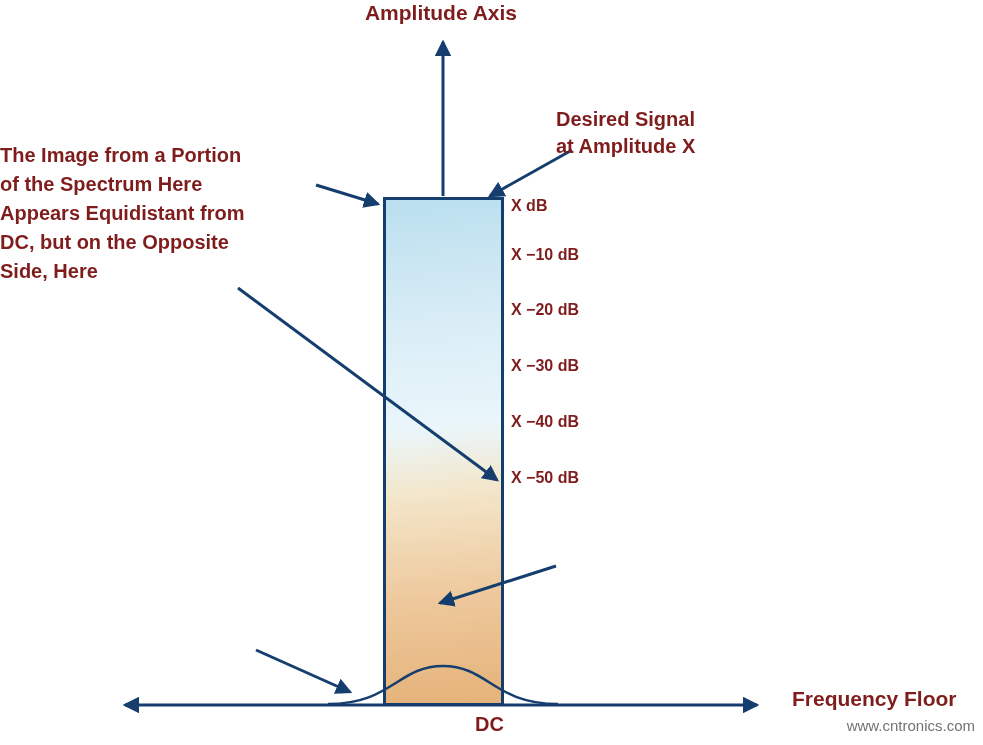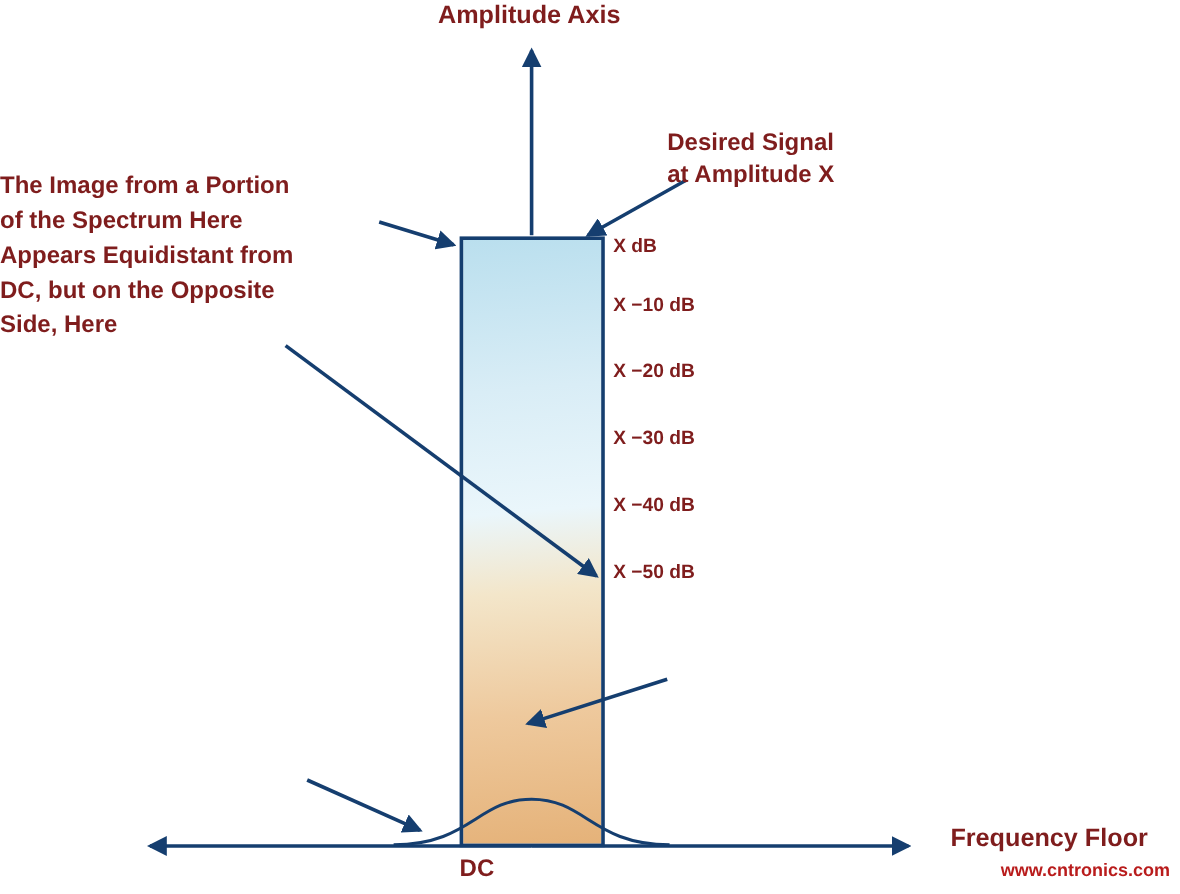--- a/index.html
+++ b/index.html
@@ -42,28 +42,28 @@
     z-index: 3;
   }
   .prelines { white-space: pre-line; }
   .amp-title { left: 296px; top: 1px; width: 290px; text-align: center; font-size: 21px; }
   .desired   { left: 556px; top: 106px; width: 214px; text-align: left; font-size: 20px; line-height: 27px; }
   .img-portion { left: 0px; top: 141px; width: 318px; text-align: left; font-size: 20px; line-height: 29px; }
   .db-label { left: 511px; width: 120px; font-size: 16px; }
   .img-desired { left: 558px; top: 548px; font-size: 20px; }
   .thermal { left: 2px; top: 631px; font-size: 20px; }
   .freq-title { left: 792px; top: 687px; width: 188px; font-size: 21px; }
-  .dc { left: 383px; top: 713px; width: 121px; text-align: left; font-size: 20px; }
+  .dc { left: 383px; top: 713px; width: 121px; text-align: right; font-size: 20px; }
   .watermark {
     position: absolute;
     left: 795px; top: 717px; width: 180px;
     text-align: right;
     font-size: 15px;
-    font-weight: bold;
-    color: #b91c1c;
+    font-weight: normal;
+    color: #737373;
     z-index: 3;
   }
 </style>
 </head>
 <body>
 
 <div class="canvas">
 
   <div class="bar"></div>
 

